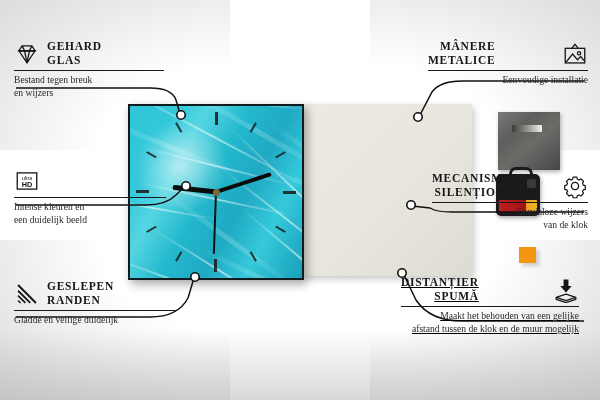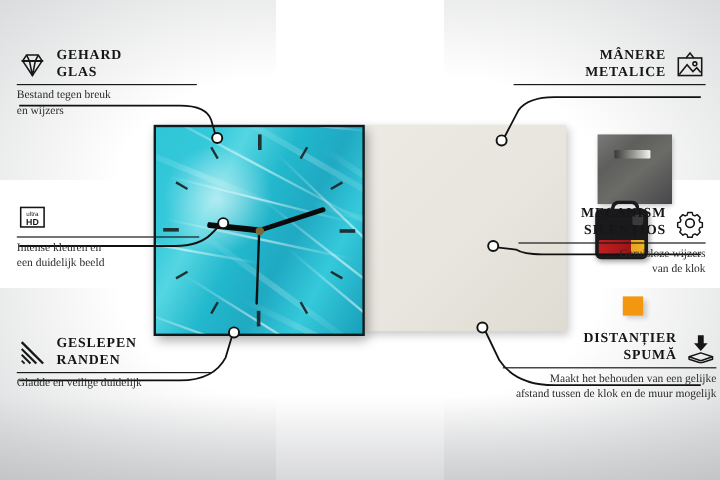--- a/index.html
+++ b/index.html
@@ -63,34 +63,34 @@
   #mech .batt{position:absolute;left:3px;bottom:4px;width:38px;height:12px;
     background:linear-gradient(90deg,#c01f20 0%,#9e1418 70%,#e8a21d 70%,#f0b429 100%);border-radius:1px;}
   #mech .knob{position:absolute;right:4px;top:5px;width:9px;height:9px;background:#3a3a3c;border-radius:2px;}
   #spacer{position:absolute;left:217px;top:143px;width:17px;height:16px;background:#f2970f;
     box-shadow:3px 3px 4px rgba(0,0,0,.18);}
 
   
   #lines{position:absolute;left:0;top:0;width:600px;height:400px;}
   .feat{position:absolute;}
   .f-head{display:flex;align-items:center;gap:7px;}
-  .f-head.r{justify-content:flex-end;}
+  .f-head.r{justify-content:space-between;}
   .f-title{font-size:11.5px;font-weight:bold;color:#161616;letter-spacing:.7px;line-height:13.5px;text-transform:uppercase;}
   .f-ico{width:26px;height:26px;flex:0 0 26px;color:#161616;}
   .f-ico svg{display:block;width:26px;height:26px;}
   .f-rule{height:1.4px;background:#1a1a1a;margin:3px 0 3px;}
   .f-sub{font-size:9.6px;color:#2a2a2a;line-height:12.5px;}
 
   #f-glas{left:14px;top:40px;width:150px;}
   #f-glas .f-title{text-align:left;}
   #f-print{left:14px;top:168px;width:152px;}
   #f-randen{left:14px;top:280px;width:162px;}
   #f-metal{right:12px;top:40px;width:160px;text-align:right;}
   #f-mecan{right:12px;top:172px;width:156px;text-align:right;}
-  #f-dist{right:3px;top:276px;width:178px;text-align:right;}
+  #f-dist{right:21px;top:276px;width:178px;text-align:right;text-decoration:underline;}
 </style>
 </head>
 <body>
 
 <div id="stage">
 
   <div class="vig tl"></div>
   <div class="vig tr"></div>
   <div class="vig bl"></div>
   <div class="vig br"></div>
@@ -265,20 +265,21 @@
       <span class="f-ico">
         <svg viewBox="0 0 32 32" fill="none" stroke="currentColor" stroke-width="1.6">
           <rect x="4" y="9" width="24" height="18"></rect>
           <circle cx="21" cy="15" r="2"></circle>
           <path d="M5 26 L13 16 L19 23 L23 19 L27 24"></path>
           <path d="M12 9 L16 4 L20 9"></path>
         </svg>
       </span>
     </div>
     <div class="f-rule"></div>
+    <div class="f-sub">Eenvoudige installatie</div>
   </div>
 
   <div class="feat" id="f-mecan">
     <div class="f-head r">
       <span>
         <div class="f-title">MECANISM</div>
         <div class="f-title">SILENȚIOS</div>
       </span>
       <span class="f-ico">
         <svg viewBox="0 0 32 32" fill="none" stroke="currentColor" stroke-width="1.7" stroke-linejoin="round">

